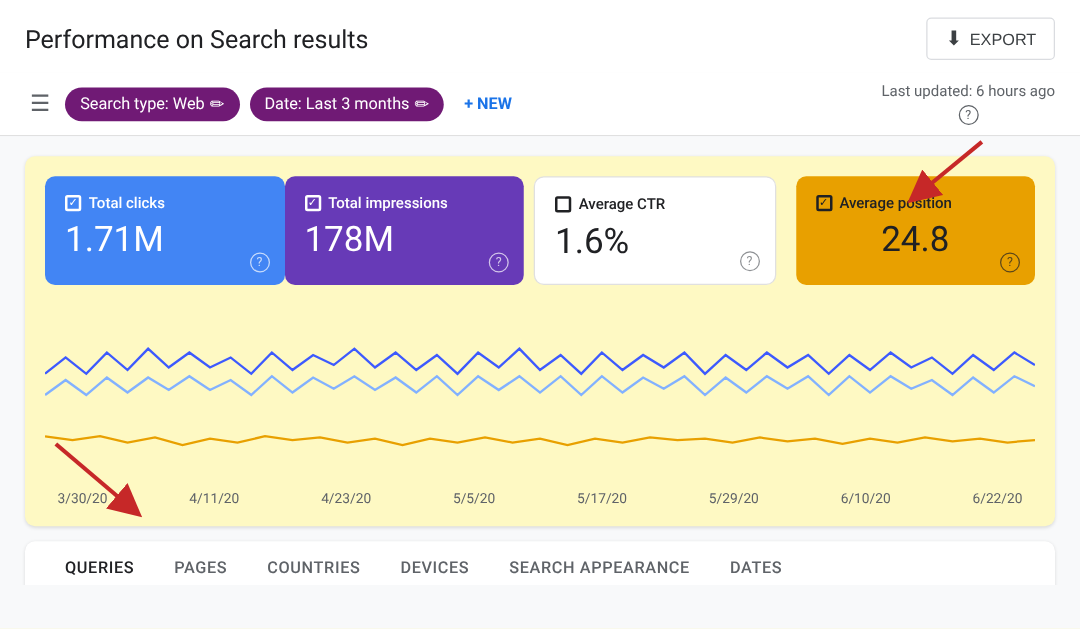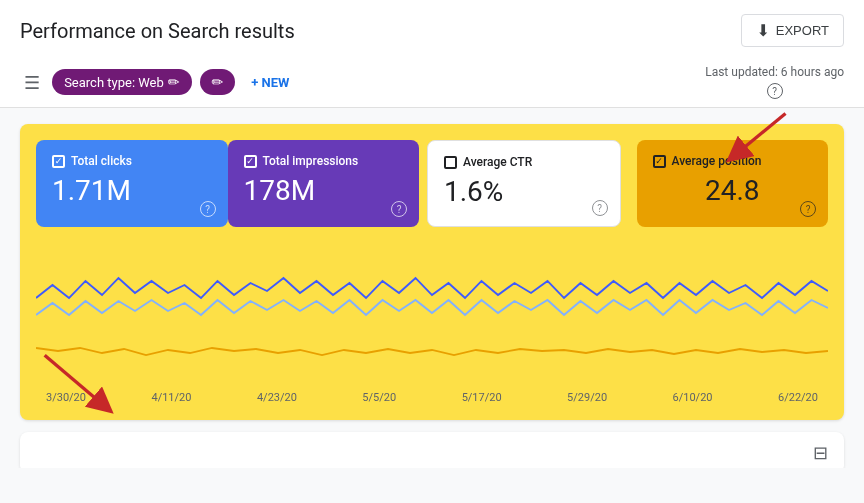--- a/index.html
+++ b/index.html
@@ -109,21 +109,21 @@
     }
 
     
     .main {
       padding: 16px 20px;
       background: #f8f9fa;
     }
 
     
     .card {
-      background: #fde047;
+      background: #fef9c3;
       border-radius: 8px;
       box-shadow: 0 1px 3px rgba(0,0,0,0.12);
       padding: 16px;
     }
 
     
     .metrics-row {
       display: flex;
       gap: 0;
       margin-bottom: 16px;
@@ -278,20 +278,21 @@
   </div>
 
   <div class="toolbar">
     <div class="toolbar-left">
       <span class="filter-icon-btn">☰</span>
       <div class="chip">
         <span>Search type: Web</span>
         <span class="chip-edit">✏</span>
       </div>
       <div class="chip">
+        <span>Date: Last 3 months</span>
         <span class="chip-edit">✏</span>
       </div>
       <div class="new-btn">
         <span>+ NEW</span>
       </div>
     </div>
     <div class="toolbar-right">
       <span>Last updated: 6 hours ago</span>
       <span class="help-icon">?</span>
     </div>
@@ -362,20 +363,40 @@
         <span>4/23/20</span>
         <span>5/5/20</span>
         <span>5/17/20</span>
         <span>5/29/20</span>
         <span>6/10/20</span>
         <span>6/22/20</span>
       </div>
     </div>
 
     <div class="tabs-section">
+      <div class="tabs">
+        <div class="tab active">
+          <span>QUERIES</span>
+        </div>
+        <div class="tab">
+          <span>PAGES</span>
+        </div>
+        <div class="tab">
+          <span>COUNTRIES</span>
+        </div>
+        <div class="tab">
+          <span>DEVICES</span>
+        </div>
+        <div class="tab">
+          <span>SEARCH APPEARANCE</span>
+        </div>
+        <div class="tab">
+          <span>DATES</span>
+        </div>
+      </div>
       <div class="tabs-actions">
         <span class="filter-rows-btn">⊟</span>
       </div>
     </div>
   </div>
 
   <svg class="red-arrow-top" viewBox="0 0 80 50" style="position:absolute;top:108px;right:72px;width:90px;height:55px;pointer-events:none;">
     <defs>
       <marker id="arrowhead1" markerWidth="8" markerHeight="8" refX="4" refY="4" orient="auto">
         <polygon points="0 0, 8 4, 0 8" fill="#c62828"></polygon>

